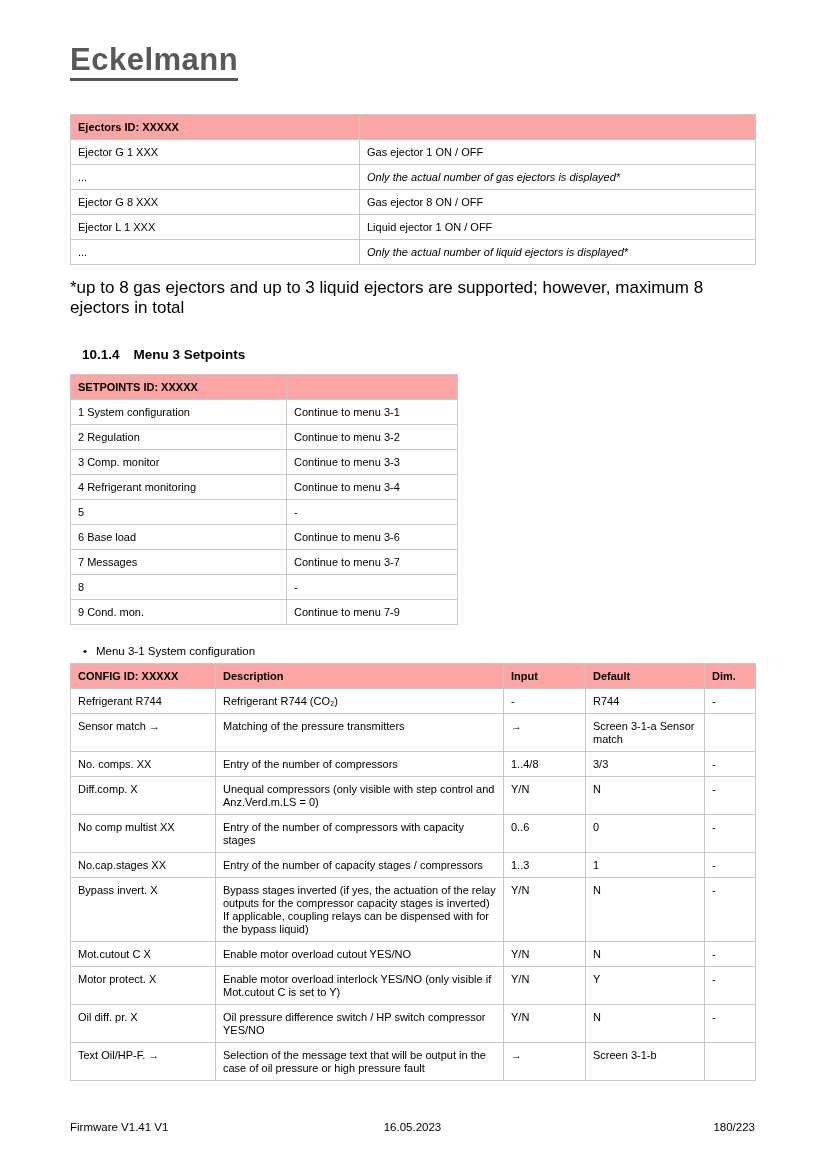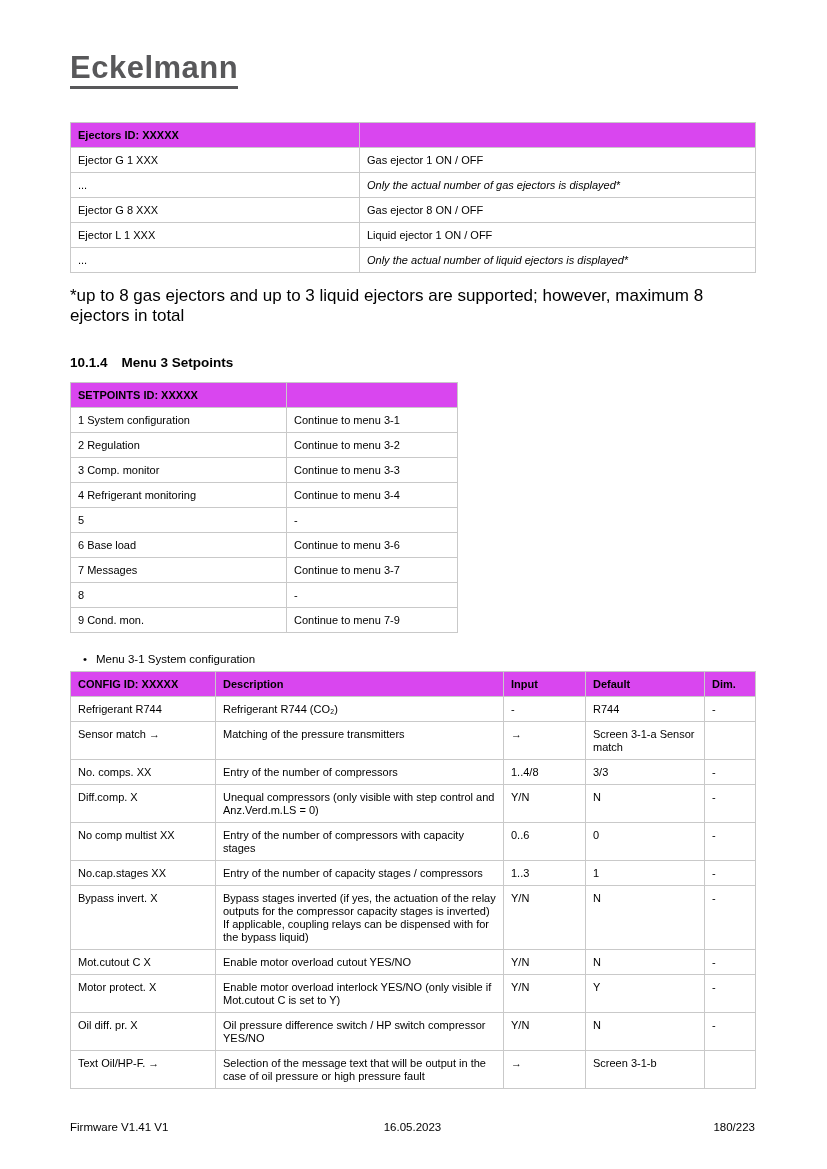--- a/index.html
+++ b/index.html
@@ -4,21 +4,21 @@
 <style>
   * { margin:0; padding:0; box-sizing:border-box; }
   html,body { background:#ffffff; }
   body {
     width:827px; height:1169px;
     position:relative;
     font-family:"Liberation Sans", sans-serif;
     color:#000;
     overflow:hidden;
   }
-  .page { position:absolute; inset:0; padding:12px 72px 0 70px; }
+  .page { position:absolute; inset:0; padding:4px 72px 0 70px; }
 
   .logo {
     display:inline-block;
     margin-top:40px;
     font-size:31px;
     font-weight:bold;
     color:#58585a;
     letter-spacing:0.5px;
     line-height:1.05;
     border-bottom:3px solid #58585a;
@@ -31,27 +31,27 @@
     font-size:11px;
     line-height:13px;
   }
   td, th {
     border:1px solid #c9c9c9;
     padding:6px 7px 5px 7px;
     text-align:left;
     vertical-align:top;
     word-wrap:break-word;
   }
-  thead th { background:#d946ef; font-weight:bold; }
+  thead th { background:#fca5a5; font-weight:bold; }
   td.italic { font-style:italic; }
 
   .tbl-ejectors { width:685px; margin-top:33px; }
   .footnote { margin-top:13px; font-size:17px; }
   .section-heading { margin-top:29px; font-size:13.5px; font-weight:bold; }
-  .section-heading .num { display:inline-block; margin-right:14px; }
+  .section-heading .num { display:inline-block; margin-right:14px;margin-left:12px; }
   .tbl-setpoints { width:387px; margin-top:12px; }
   .bullet-line { margin-top:20px; padding-left:13px; font-size:11.5px; }
   .bullet-line .bullet { display:inline-block; width:13px; }
   .tbl-config { width:685px; margin-top:6px; }
 
   .footer {
     position:absolute;
     left:70px; right:72px; top:1121px;
     display:flex;
     font-size:11.5px;

